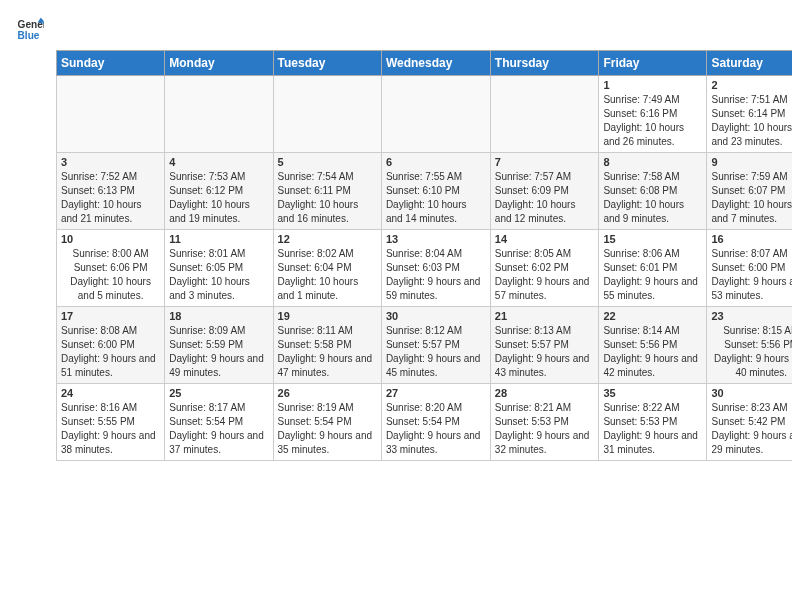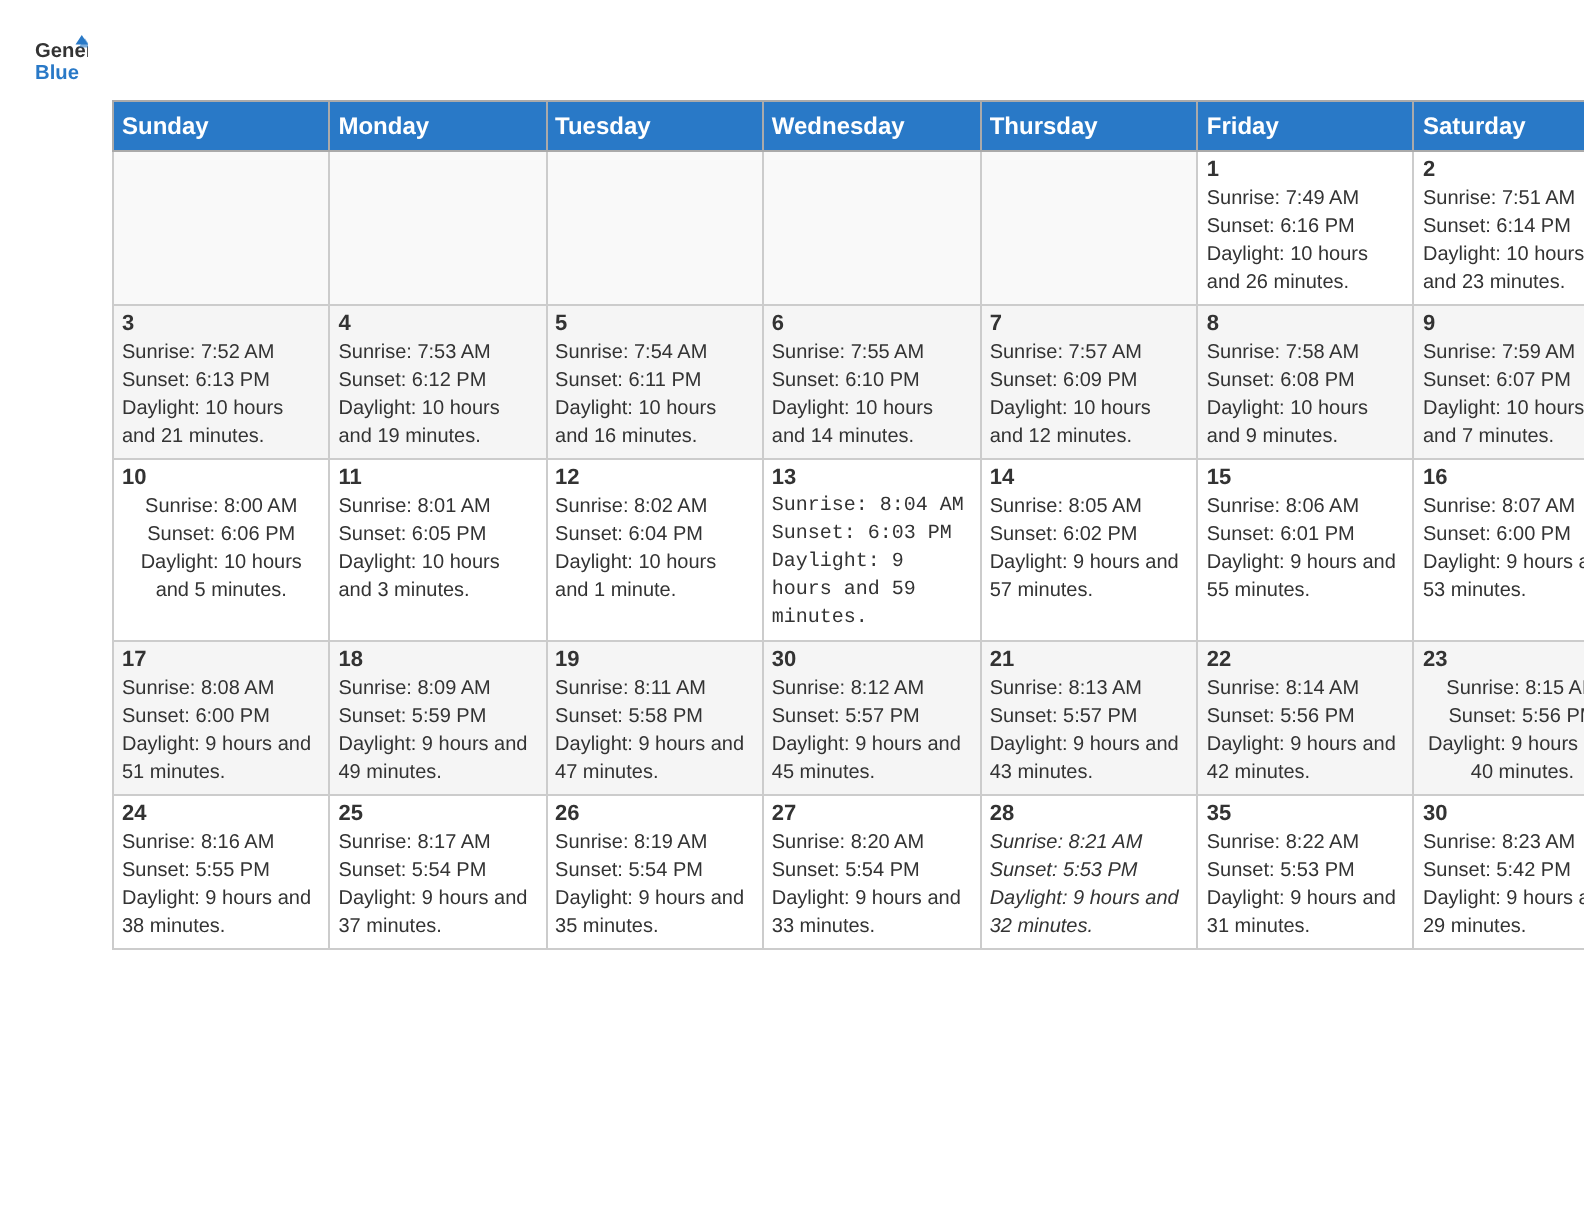--- a/index.html
+++ b/index.html
@@ -193,21 +193,21 @@
 Daylight: 10 hours and 3 minutes.</div>
         </td>
         <td>
           <div class="day-number">12</div>
           <div class="day-info" style="white-space: pre-line;">Sunrise: 8:02 AM
 Sunset: 6:04 PM
 Daylight: 10 hours and 1 minute.</div>
         </td>
         <td>
           <div class="day-number">13</div>
-          <div class="day-info" style="white-space: pre-line; font-family: Liberation Mono, monospace;">Sunrise: 8:04 AM
+          <div class="day-info" style="white-space: pre-line;">Sunrise: 8:04 AM
 Sunset: 6:03 PM
 Daylight: 9 hours and 59 minutes.</div>
         </td>
         <td>
           <div class="day-number">14</div>
           <div class="day-info" style="white-space: pre-line;">Sunrise: 8:05 AM
 Sunset: 6:02 PM
 Daylight: 9 hours and 57 minutes.</div>
         </td>
         <td>
@@ -287,21 +287,21 @@
 Daylight: 9 hours and 35 minutes.</div>
         </td>
         <td>
           <div class="day-number">27</div>
           <div class="day-info" style="white-space: pre-line;">Sunrise: 8:20 AM
 Sunset: 5:54 PM
 Daylight: 9 hours and 33 minutes.</div>
         </td>
         <td>
           <div class="day-number">28</div>
-          <div class="day-info" style="white-space: pre-line; font-style: italic;">Sunrise: 8:21 AM
+          <div class="day-info" style="white-space: pre-line;">Sunrise: 8:21 AM
 Sunset: 5:53 PM
 Daylight: 9 hours and 32 minutes.</div>
         </td>
         <td>
           <div class="day-number">35</div>
           <div class="day-info" style="white-space: pre-line;">Sunrise: 8:22 AM
 Sunset: 5:53 PM
 Daylight: 9 hours and 31 minutes.</div>
         </td>
         <td>

